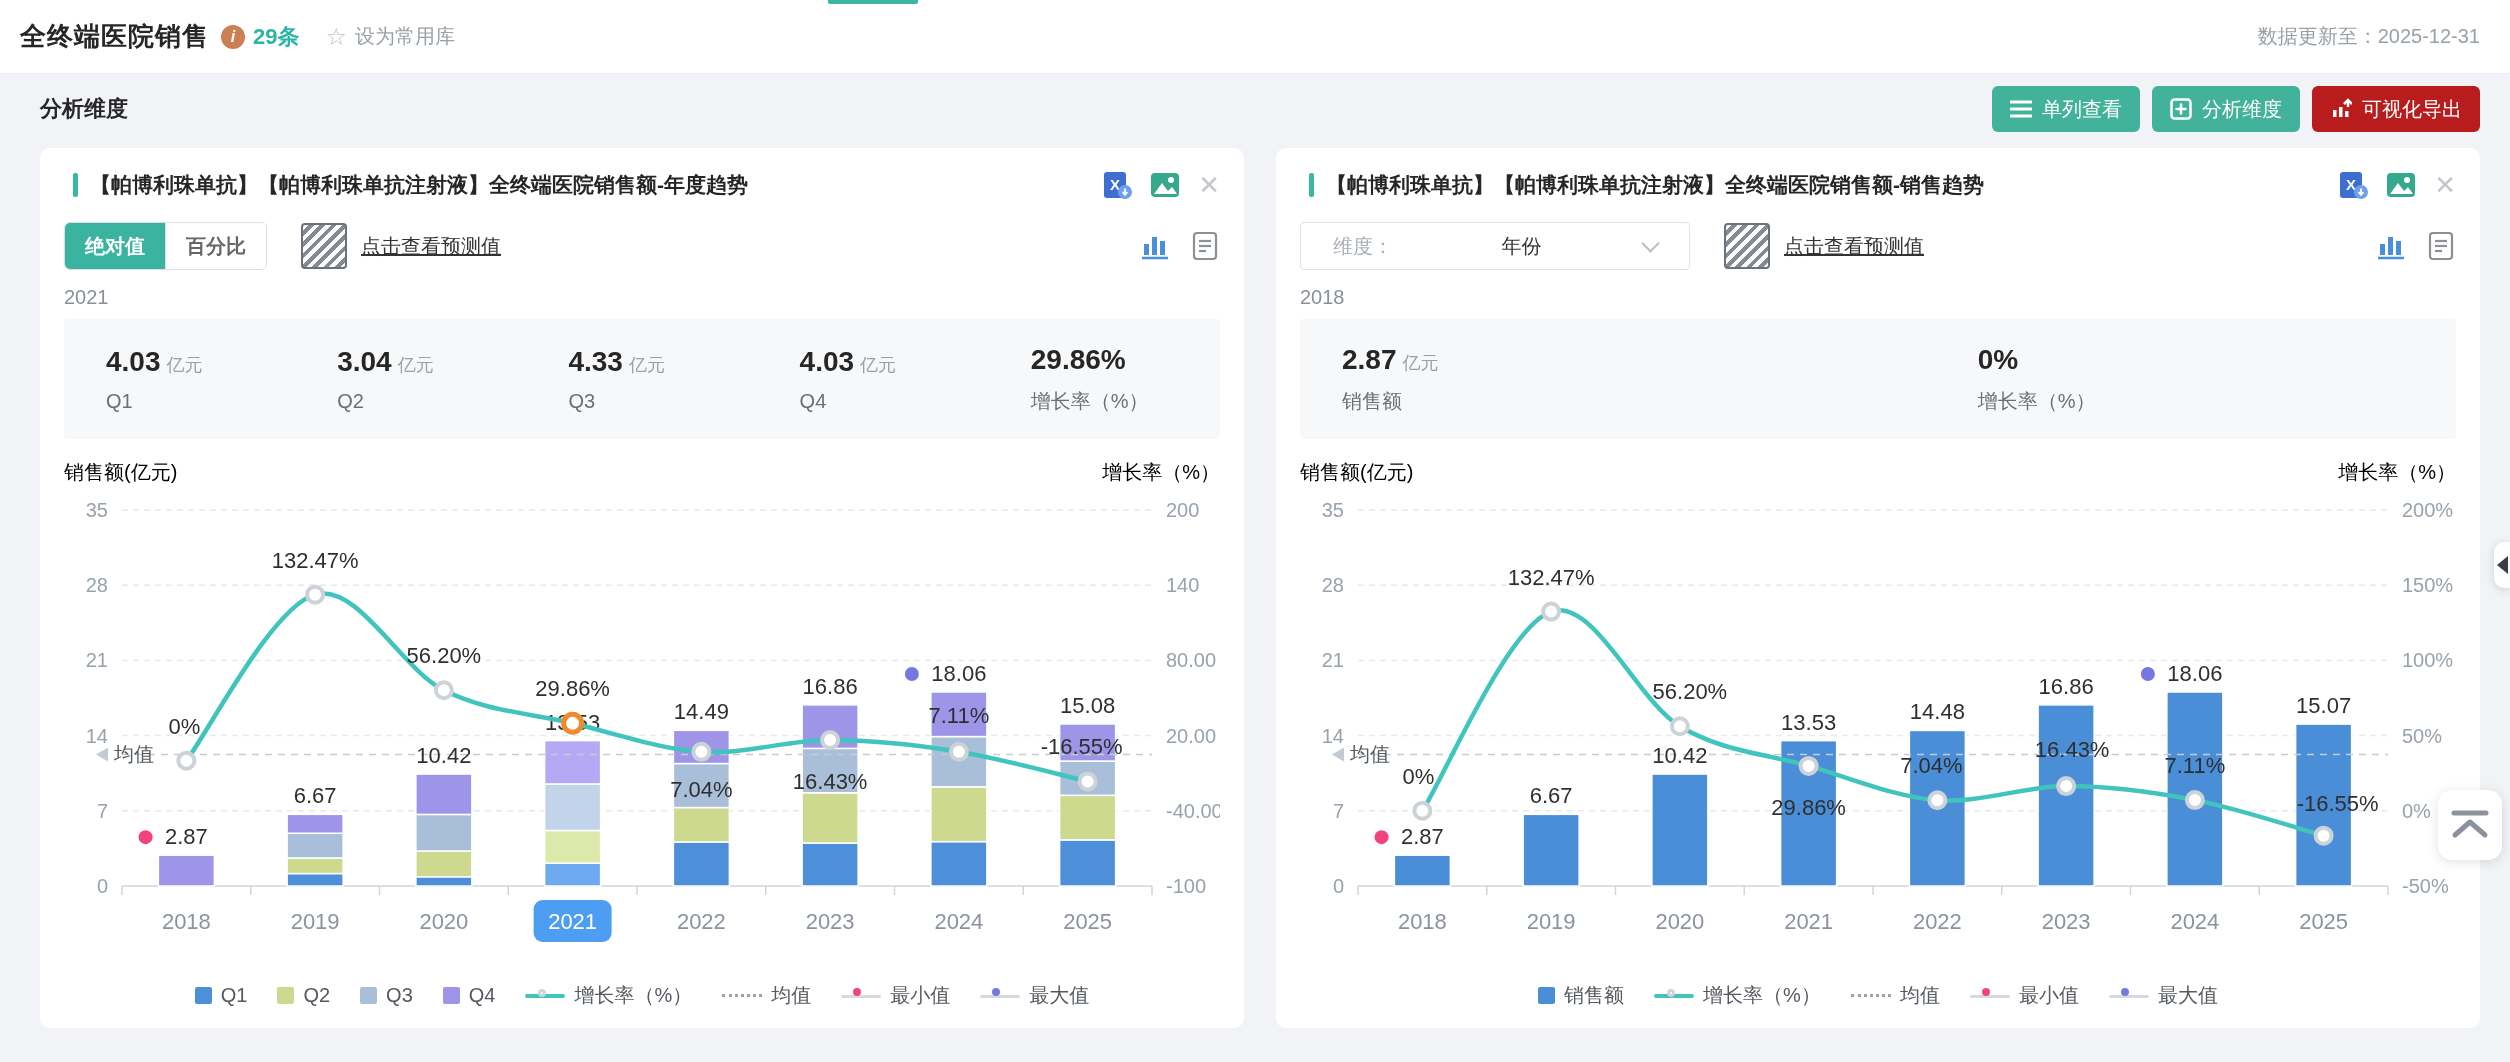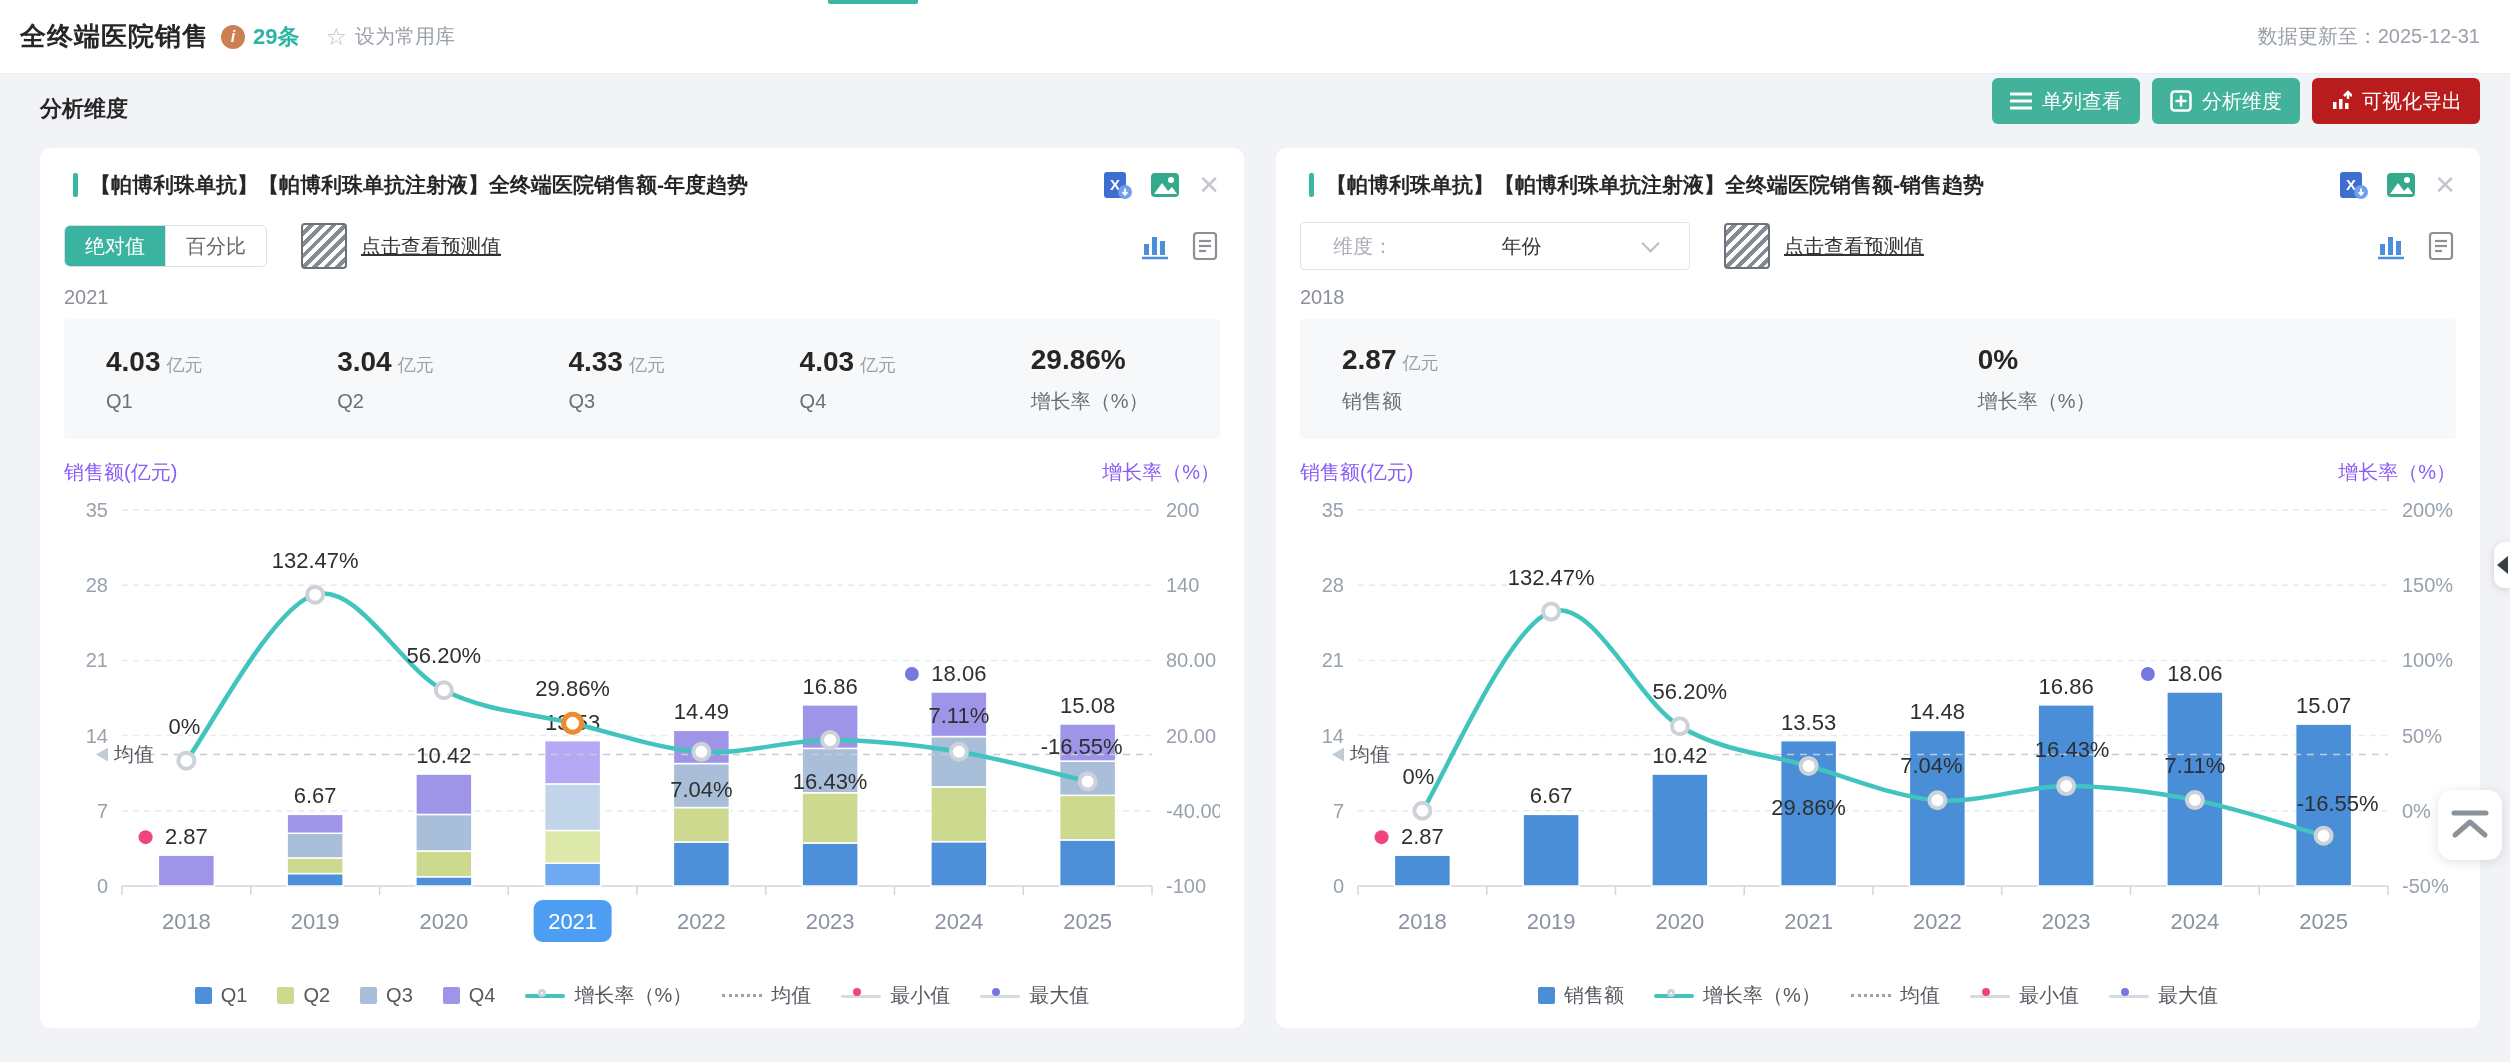--- a/index.html
+++ b/index.html
@@ -12,58 +12,58 @@
   .tab-indicator { position:absolute; top:0; left:828px; width:90px; height:4px; background:#3ab7a3; border-radius:0 0 2px 2px; }
   .db-title { font-size:26px; font-weight:bold; color:#262626; letter-spacing:1px; }
   .info-icon { width:24px; height:24px; border-radius:50%; background:#cd7f54; color:#fff; font-size:16px; font-weight:bold; font-style:italic; display:flex; align-items:center; justify-content:center; margin-left:12px; }
   .badge-count { color:#2bb5a3; font-size:22px; font-weight:bold; margin-left:8px; }
   .fav { display:flex; align-items:center; margin-left:26px; color:#9aa0a8; font-size:20px; }
   .star-icon { font-size:24px; color:#b9bfc6; margin-right:8px; line-height:1; }
   .updated { margin-left:auto; color:#9aa0a8; font-size:20px; }
 
   
   .section-title { position:absolute; top:94px; left:40px; font-size:22px; font-weight:bold; color:#262626; }
-  .toolbar { position:absolute; top:78px; right:30px; display:flex; gap:12px; }
+  .toolbar { position:absolute; top:86px; right:30px; display:flex; gap:12px; }
   .tbtn { height:46px; border:none; border-radius:6px; color:#fff; font-size:20px; padding:0 18px; display:flex; align-items:center; gap:10px; cursor:pointer; font-family:inherit; }
   .tbtn.green { background:#42b29a; }
   .tbtn.blue { background:#b91c1c; }
 
   
   .card { position:absolute; top:148px; width:1204px; height:880px; background:#fff; border-radius:10px; padding:22px 24px; }
   .card.left { left:40px; } .card.right { left:1276px; }
   .card-head { display:flex; align-items:center;padding-left:9px; }
   .tmark { width:5px; height:24px; border-radius:2px; background:#3ab7a3; }
   .card-title { font-size:21px; font-weight:bold; color:#262626; margin-left:12px; flex:1; }
   .head-icons { display:flex; align-items:center; gap:18px; }
   .hicon { width:30px; height:30px; display:flex; align-items:center; justify-content:center; cursor:pointer; }
   .close-x { font-size:26px; color:#c3c7cd; cursor:pointer; line-height:1; }
 
   .controls { display:flex; align-items:center; margin-top:22px; height:48px; }
   .toggle { display:inline-flex; border:1px solid #dcdfe4; border-radius:6px; overflow:hidden; }
-  .tg { height:40px; padding:0 20px; font-size:20px; display:flex; align-items:center; cursor:pointer; background:#fff; color:#666; }
+  .tg { height:46px; padding:0 20px; font-size:20px; display:flex; align-items:center; cursor:pointer; background:#fff; color:#666;font-weight:bold; }
   .tg.active { background:#3bb3a1; color:#fff; }
   .tg + .tg { border-left:1px solid #dcdfe4; }
   .dropdown { width:390px; height:48px; border:1px solid #dfe2e7; border-radius:4px; display:flex; align-items:center; padding:0 32px; cursor:pointer; background:#fff; }
   .dd-label { color:#a9aeb5; font-size:20px; }
   .dd-value { color:#333; font-size:20px; margin-left:6px; flex:1;text-align:center; }
   .chev { width:13px; height:13px; border-right:2px solid #b9bfc6; border-bottom:2px solid #b9bfc6; transform:rotate(45deg); margin-top:-6px; }
   .hatch { width:46px; height:46px; border:2px solid #6b7178; border-radius:4px; margin-left:34px; background:repeating-linear-gradient(135deg,#ffffff 0 4px,#858b92 4px 8px); cursor:pointer; }
   .forecast-label { font-size:20px; color:#333; margin-left:14px; cursor:pointer;text-decoration:underline; }
   .view-icons { margin-left:auto; display:flex; align-items:center; gap:20px; }
 
   .year-label { margin-top:16px; font-size:20px; color:#8a8f98; }
   .stats { margin-top:10px; background:#f7f8fa; border-radius:4px; height:120px; display:grid; align-items:center; }
   .stats.c5 { grid-template-columns:repeat(5,1fr); }
   .stats.c2 { grid-template-columns:55% 45%; }
   .stat { padding-left:42px; }
   .stat-val { font-size:28px; font-weight:bold; color:#262626; }
   .stat-unit { font-size:18px; font-weight:normal; color:#9aa0a8; margin-left:6px; }
   .stat-label { font-size:20px; color:#6b7077; margin-top:12px; }
 
-  .axis-titles { display:flex; justify-content:space-between; margin-top:20px; font-size:20px; color:#8b5cf6; }
+  .axis-titles { display:flex; justify-content:space-between; margin-top:20px; font-size:20px; color:#000000; }
   .chart-wrap { margin-top:4px; }
   .legend { display:flex; justify-content:center; align-items:center; gap:30px; margin-top:18px; }
   .li { display:flex; align-items:center; gap:9px; font-size:20px; color:#555a61; cursor:pointer; }
   .sq { width:17px; height:17px; border-radius:2px; }
   .lnwrap { position:relative; width:40px; height:18px; }
   .lnline { position:absolute; top:7px; left:0; width:40px; height:4px; border-radius:2px; }
   .lnc { position:absolute; top:2px; left:13px; width:8px; height:8px; background:#fff; border:3px solid #cfd4da; border-radius:50%; }
   .dotline { width:40px; border-top:3px dotted #9aa2ab; }
   .ring { position:absolute; top:1px; left:12px; width:8px; height:8px; background:#fff; border:4px solid; border-radius:50%; }
   .grayline { position:absolute; top:8px; left:0; width:40px; height:3px; background:#d7dbe0; border-radius:2px; }

